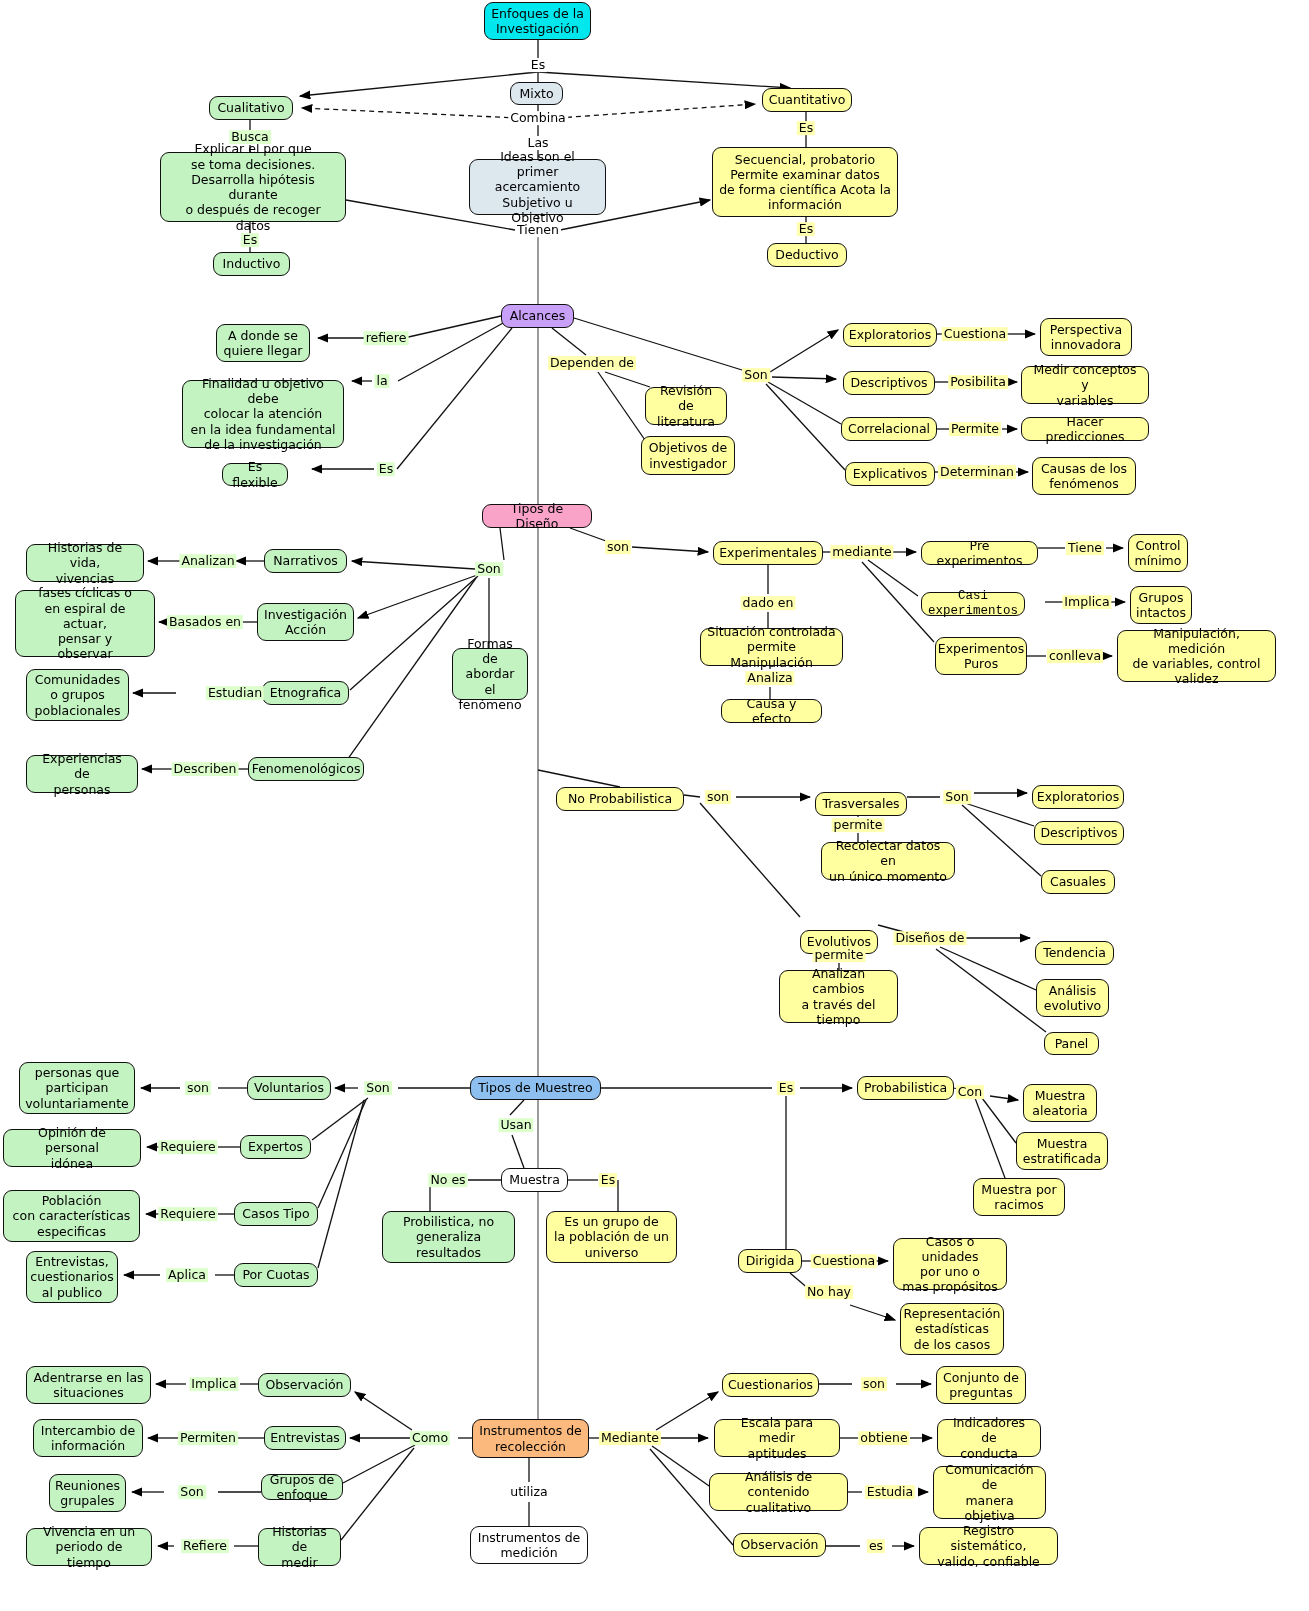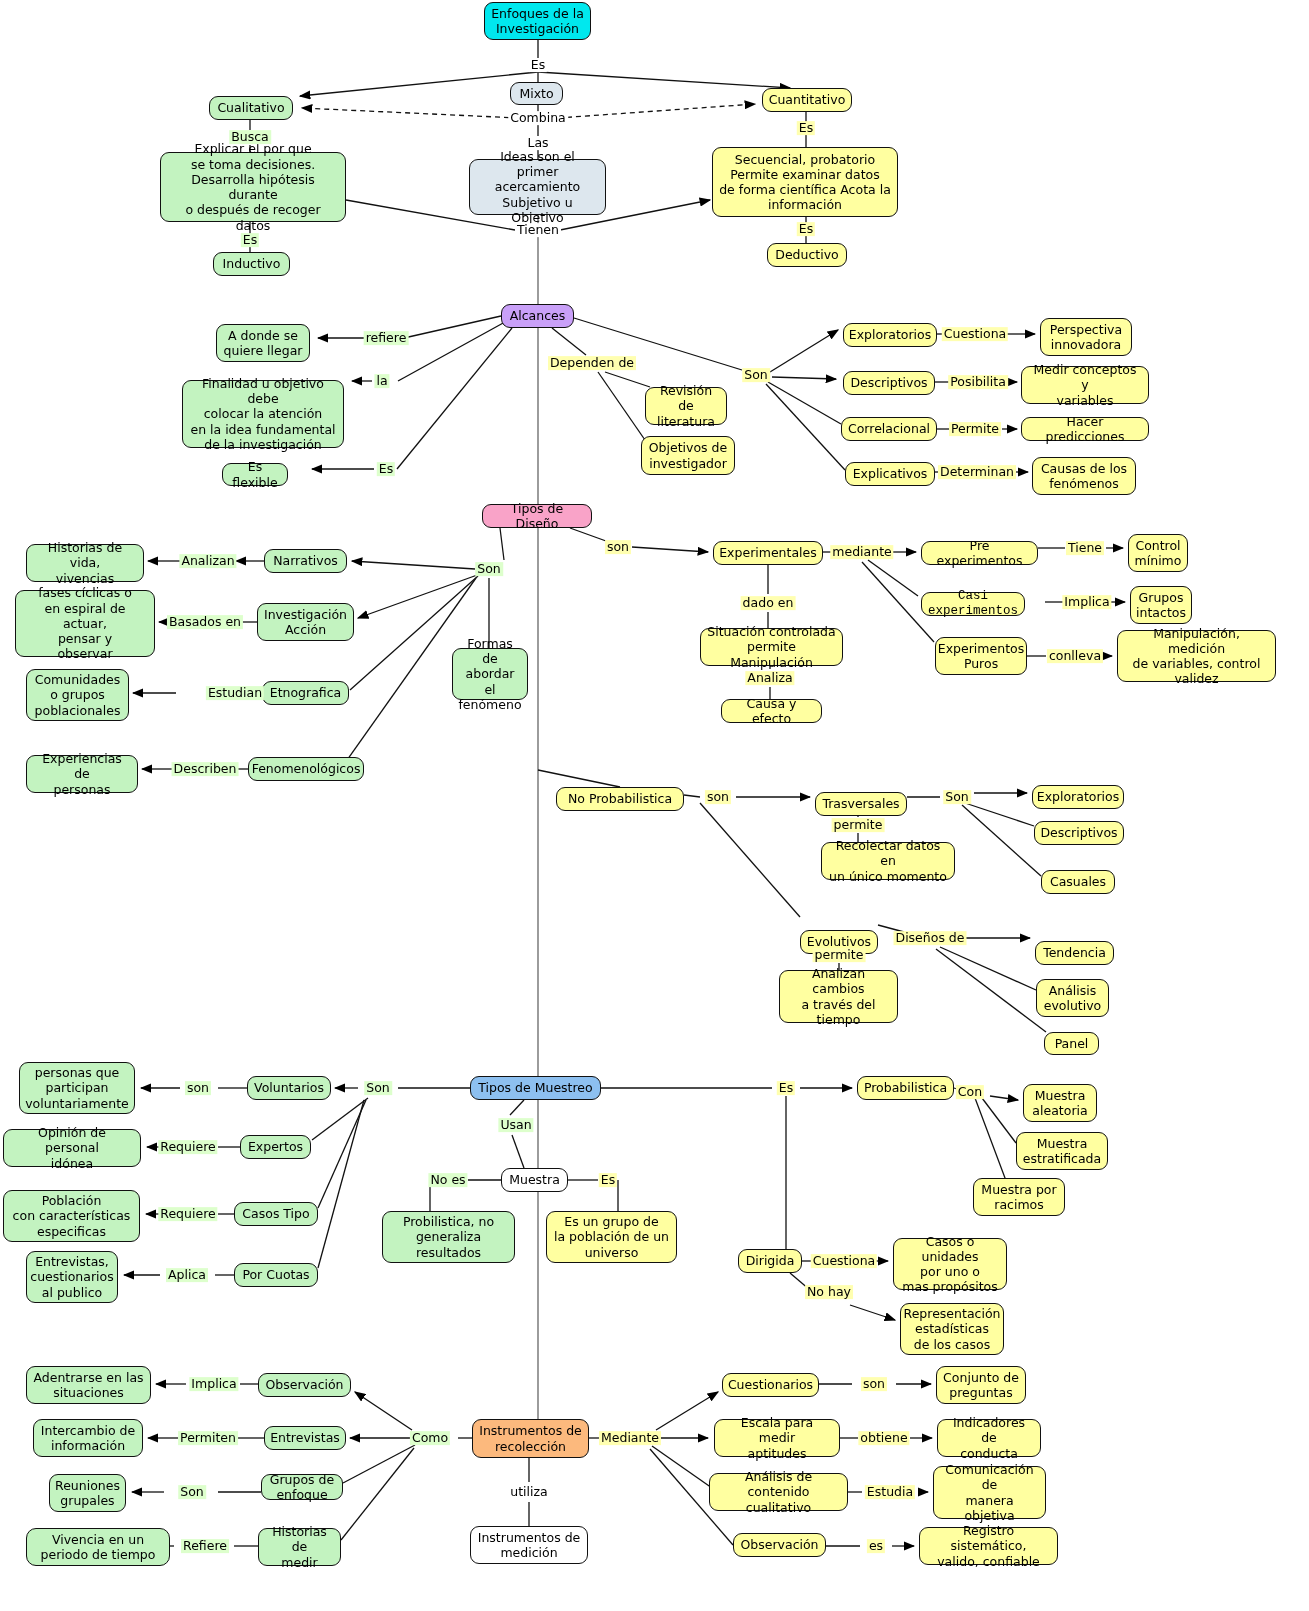--- a/index.html
+++ b/index.html
@@ -355,21 +355,21 @@
 situaciones</div>
       <div class="node n-green" style="left: 264px; top: 1426px; width: 82px; height: 24px;">Entrevistas</div>
       <div class="node n-green" style="left: 33px; top: 1419px; width: 110px; height: 38px;">Intercambio de
 información</div>
       <div class="node n-green" style="left: 261px; top: 1474px; width: 82px; height: 26px;">Grupos de
 enfoque</div>
       <div class="node n-green" style="left: 49px; top: 1474px; width: 77px; height: 38px;">Reuniones
 grupales</div>
       <div class="node n-green" style="left: 258px; top: 1528px; width: 83px; height: 38px;">Historias de
 medir</div>
-      <div class="node n-green" style="left: 26px; top: 1528px; width: 144px; height: 38px; border-radius: 10px;">Vivencia en un
+      <div class="node n-green" style="left: 26px; top: 1528px; width: 126px; height: 38px;">Vivencia en un
 periodo de tiempo</div>
       <div class="node n-white" style="left: 470px; top: 1526px; width: 118px; height: 38px;">Instrumentos de
 medición</div>
       <div class="node n-yellow" style="left: 722px; top: 1373px; width: 97px; height: 24px;">Cuestionarios</div>
       <div class="node n-yellow" style="left: 936px; top: 1366px; width: 90px; height: 38px;">Conjunto de
 preguntas</div>
       <div class="node n-yellow" style="left: 714px; top: 1419px; width: 126px; height: 38px;">Escala para medir
 aptitudes</div>
       <div class="node n-yellow" style="left: 937px; top: 1419px; width: 104px; height: 38px;">Indicadores de
 conducta</div>

